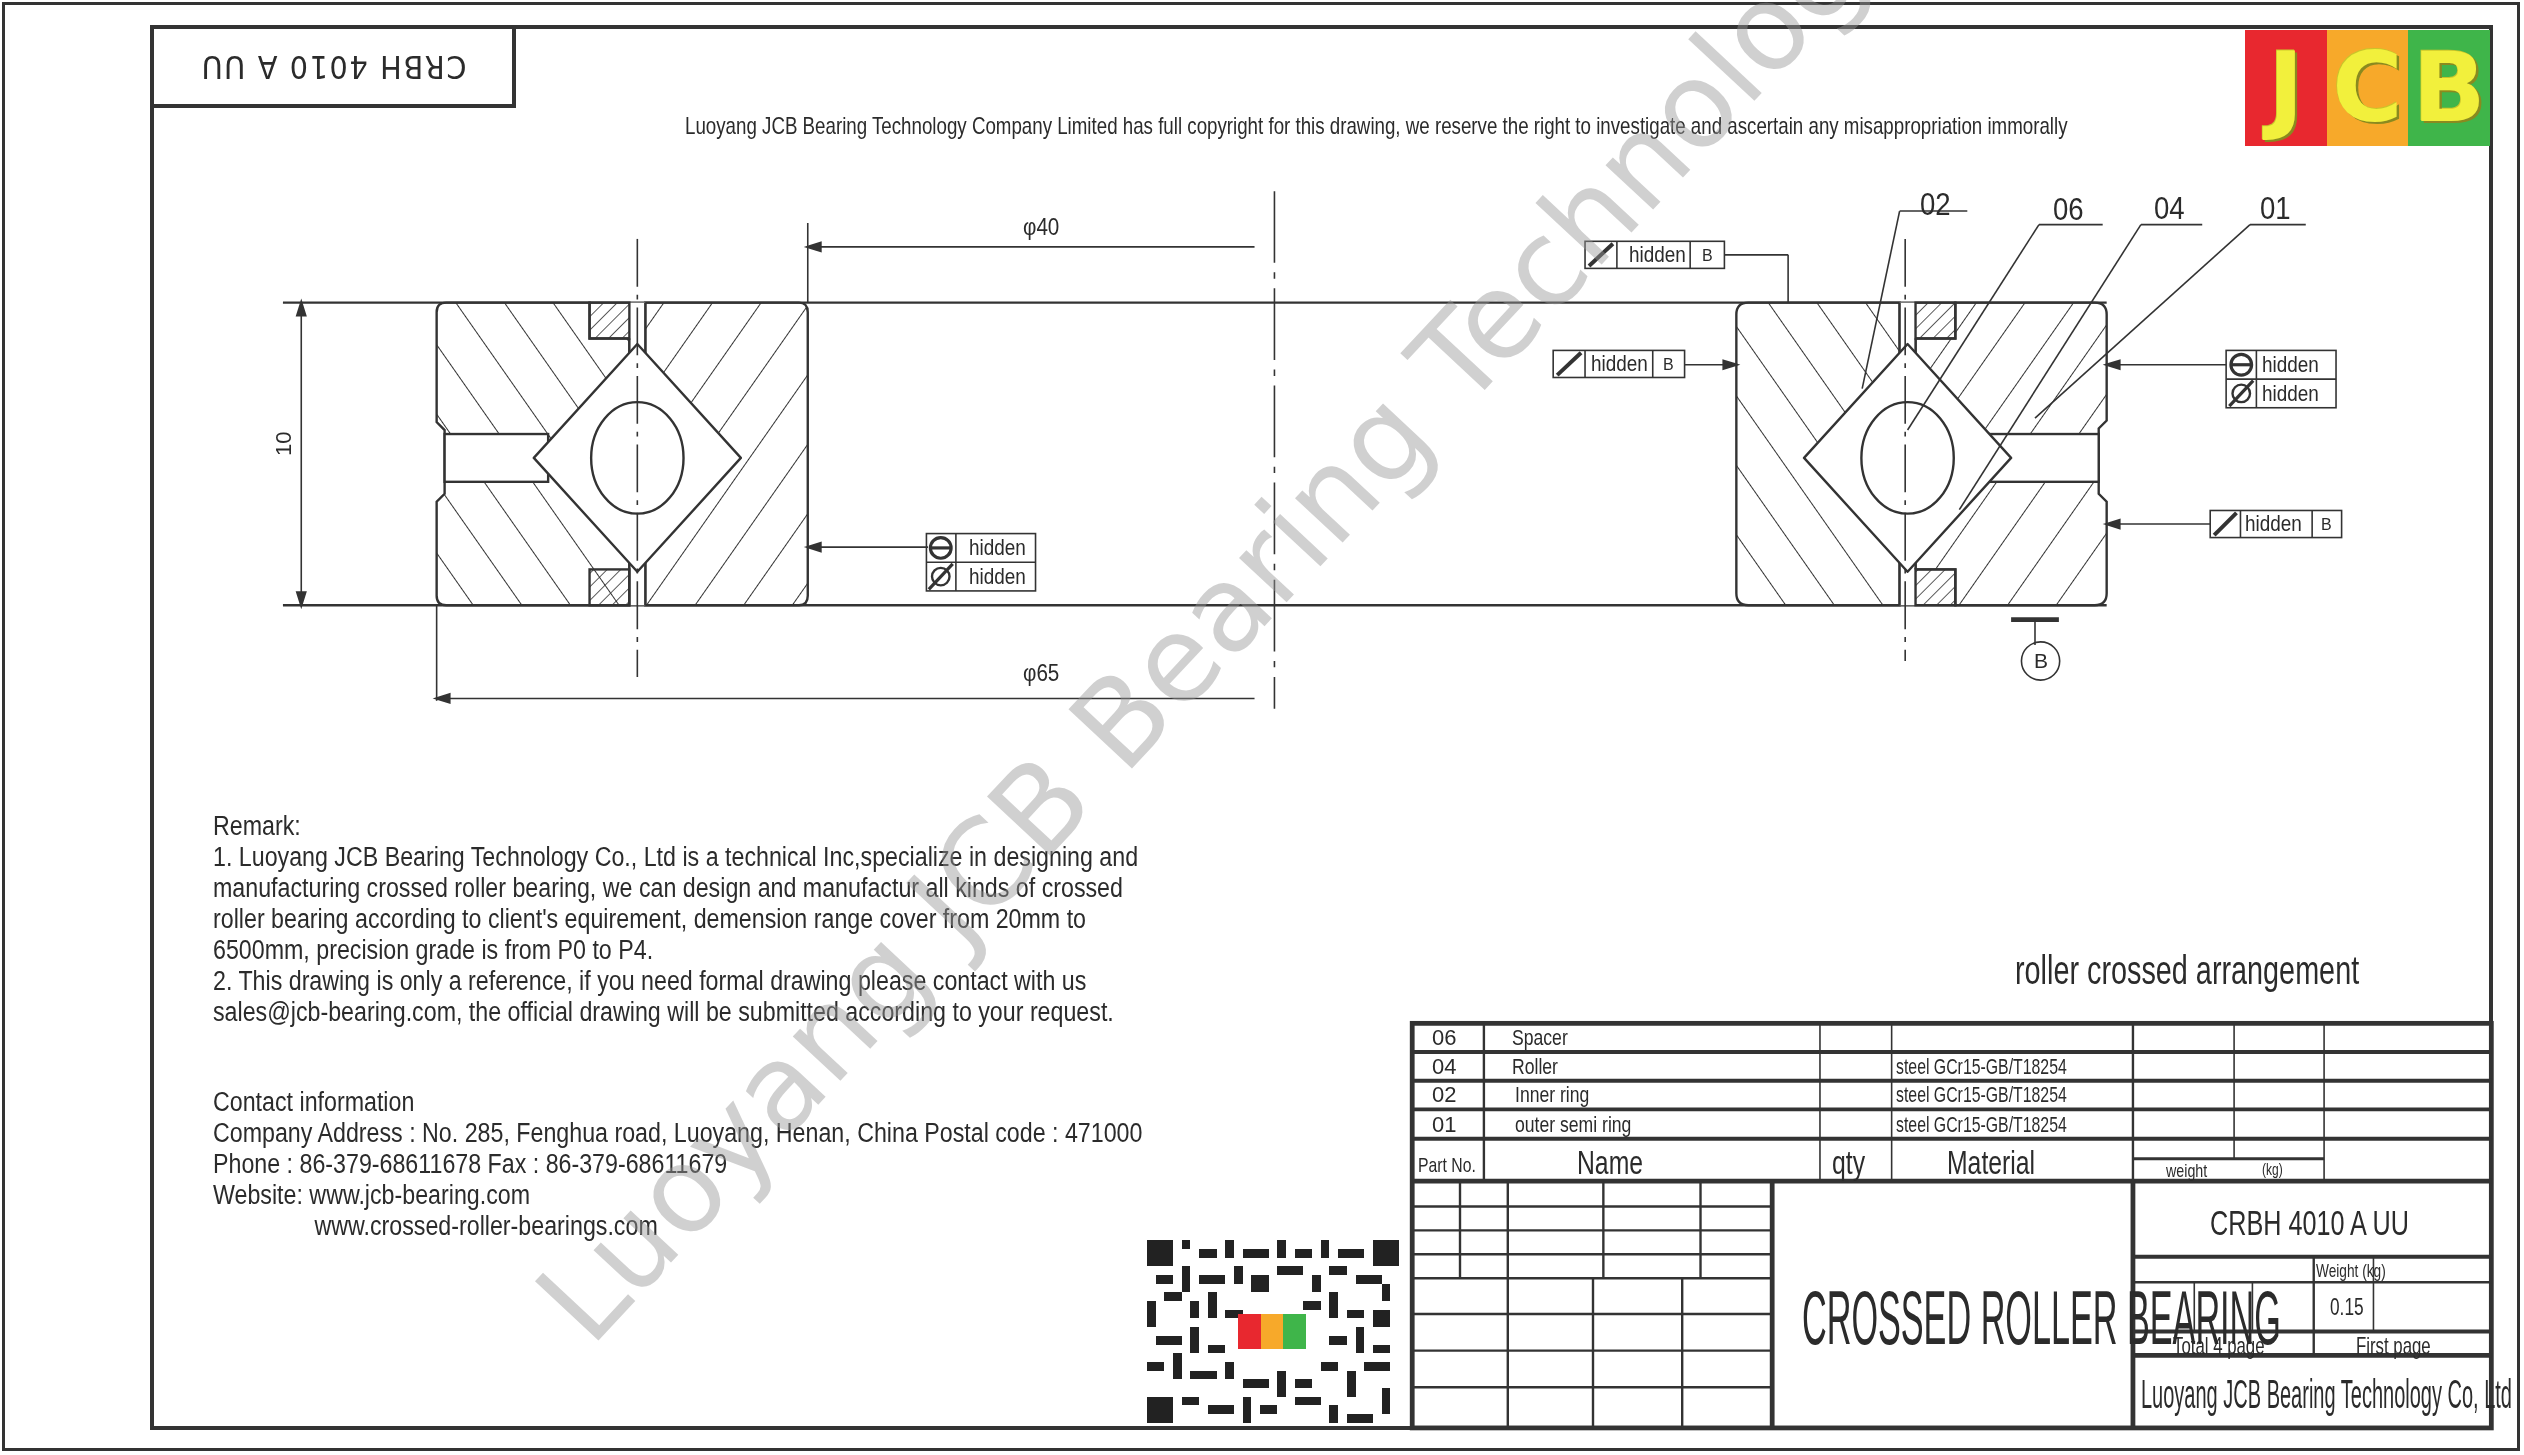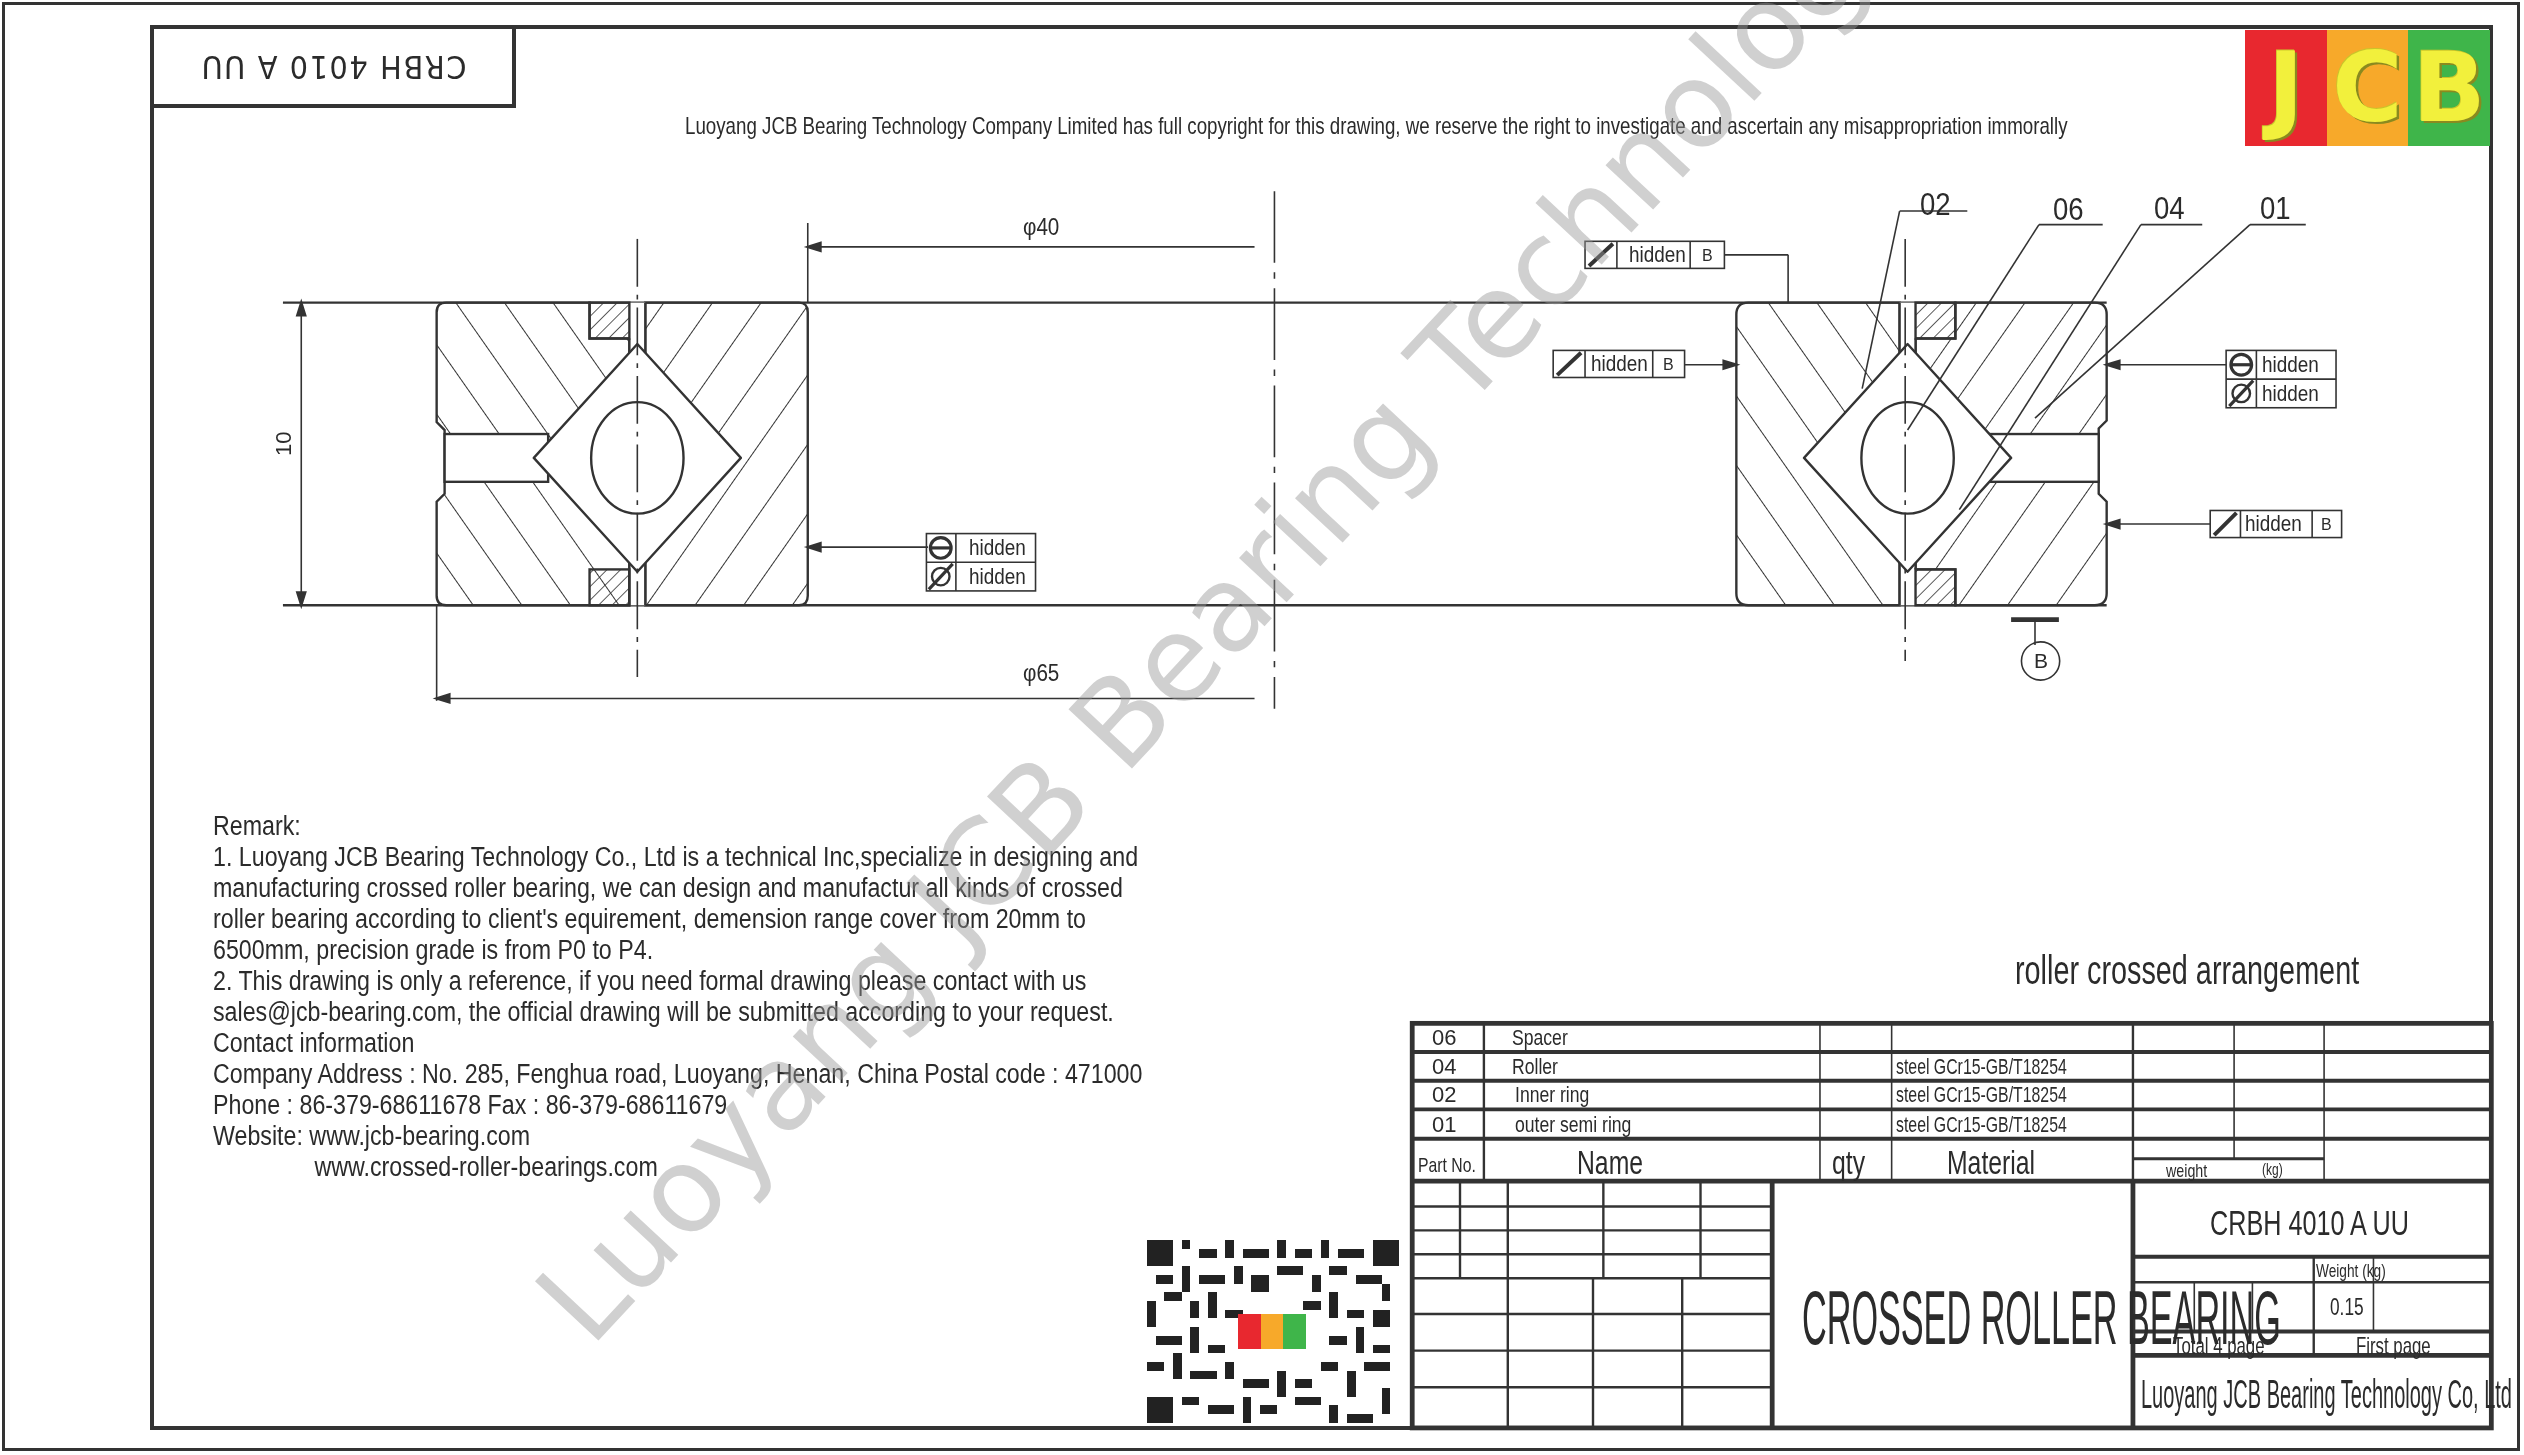--- a/index.html
+++ b/index.html
@@ -238,21 +238,21 @@
 <div class="abs" style="left:213px;top:811px">
   <div class="txt narrow" style="font-size:27px;line-height:31px">Remark:</div>
   <div class="txt narrow" style="font-size:27px;line-height:31px">1. Luoyang JCB Bearing Technology Co., Ltd is a technical Inc,specialize in designing and</div>
   <div class="txt narrow" style="font-size:27px;line-height:31px">manufacturing crossed roller bearing, we can design and manufactur all kinds of crossed</div>
   <div class="txt narrow" style="font-size:27px;line-height:31px">roller bearing according to client's equirement, demension range cover from 20mm to</div>
   <div class="txt narrow" style="font-size:27px;line-height:31px">6500mm, precision grade is from P0 to P4.</div>
   <div class="txt narrow" style="font-size:27px;line-height:31px">2. This drawing is only a reference, if you need formal drawing please contact with us</div>
   <div class="txt narrow" style="font-size:27px;line-height:31px">sales@jcb-bearing.com, the official drawing will be submitted according to your request.</div>
 </div>
 
-<div class="abs" style="left:213px;top:1028px">
+<div class="abs" style="left:213px;top:1087px">
   <div class="txt narrow" style="font-size:27px;line-height:31px">Contact information</div>
   <div class="txt narrow" style="font-size:27px;line-height:31px">Company Address :  No. 285, Fenghua road, Luoyang, Henan, China  Postal code : 471000</div>
   <div class="txt narrow" style="font-size:27px;line-height:31px">Phone : 86-379-68611678 Fax : 86-379-68611679</div>
   <div class="txt narrow" style="font-size:27px;line-height:31px">Website: www.jcb-bearing.com</div>
   <div class="txt narrow" style="font-size:27px;line-height:31px;padding-left:118px">www.crossed-roller-bearings.com</div>
 </div>
 
 <svg class="abs qr" viewBox="0 0 29 21" shape-rendering="crispEdges">
   <rect width="29" height="21" fill="#fff"></rect>
   <g fill="#222">

